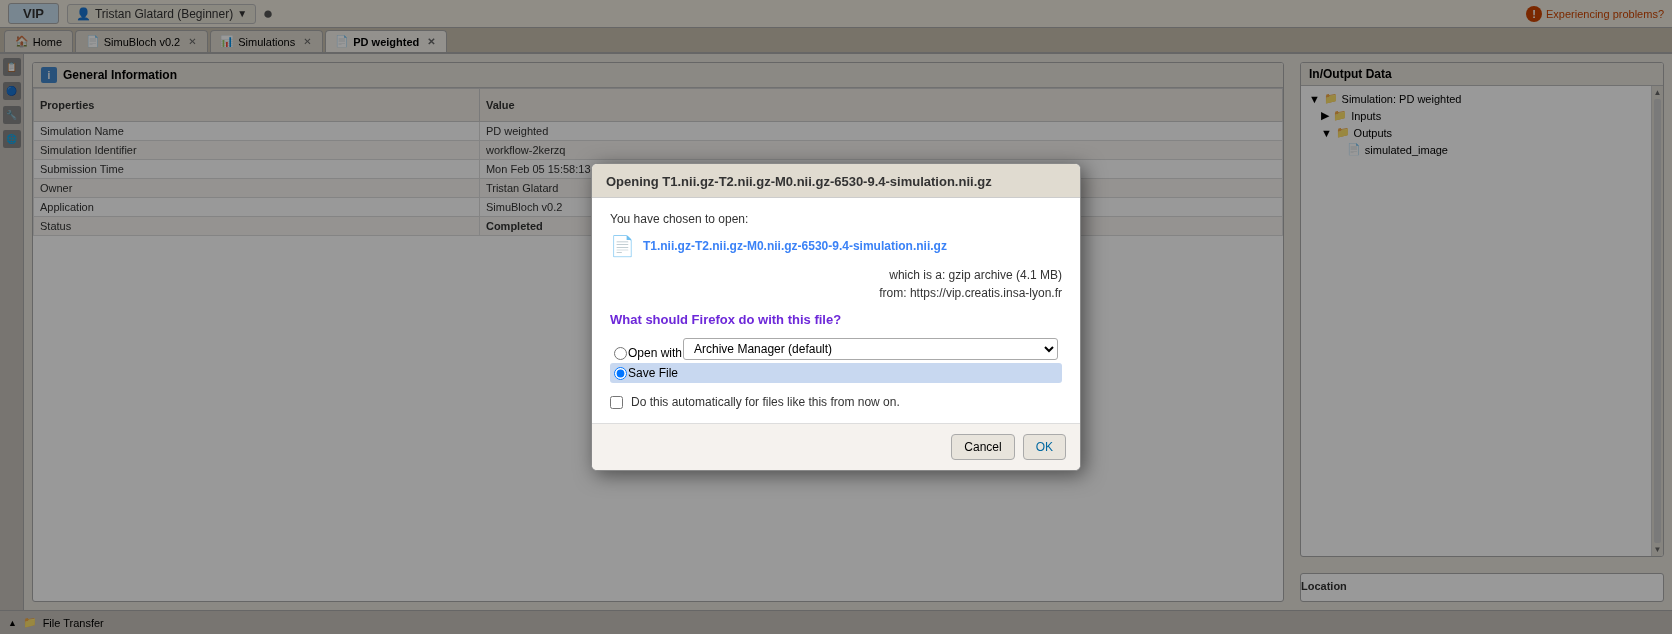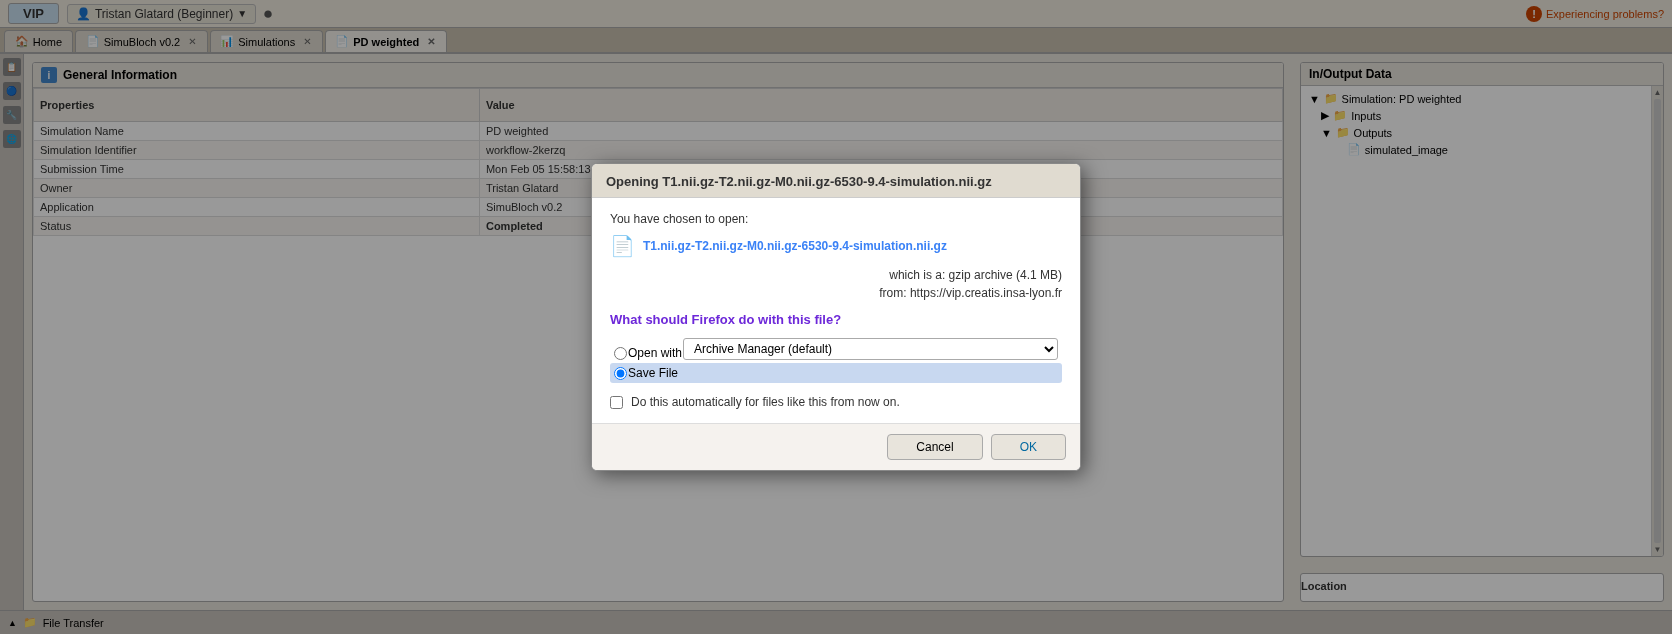--- a/index.html
+++ b/index.html
@@ -357,21 +357,21 @@
     }
     .modal-buttons {
       display: flex;
       justify-content: flex-end;
       gap: 8px;
       padding: 10px 14px;
       border-top: 1px solid #ddd;
       background: #f5f2ee;
     }
     .modal-btn {
-      padding: 5px 28px;
+      padding: 5px 12px;
       border: 1px solid #aaa;
       border-radius: 4px;
       background: #e8e4dc;
       font-size: 12px;
       cursor: pointer;
     }
     .modal-btn:disabled {
       color: #0369a1;
     }
   </style>

